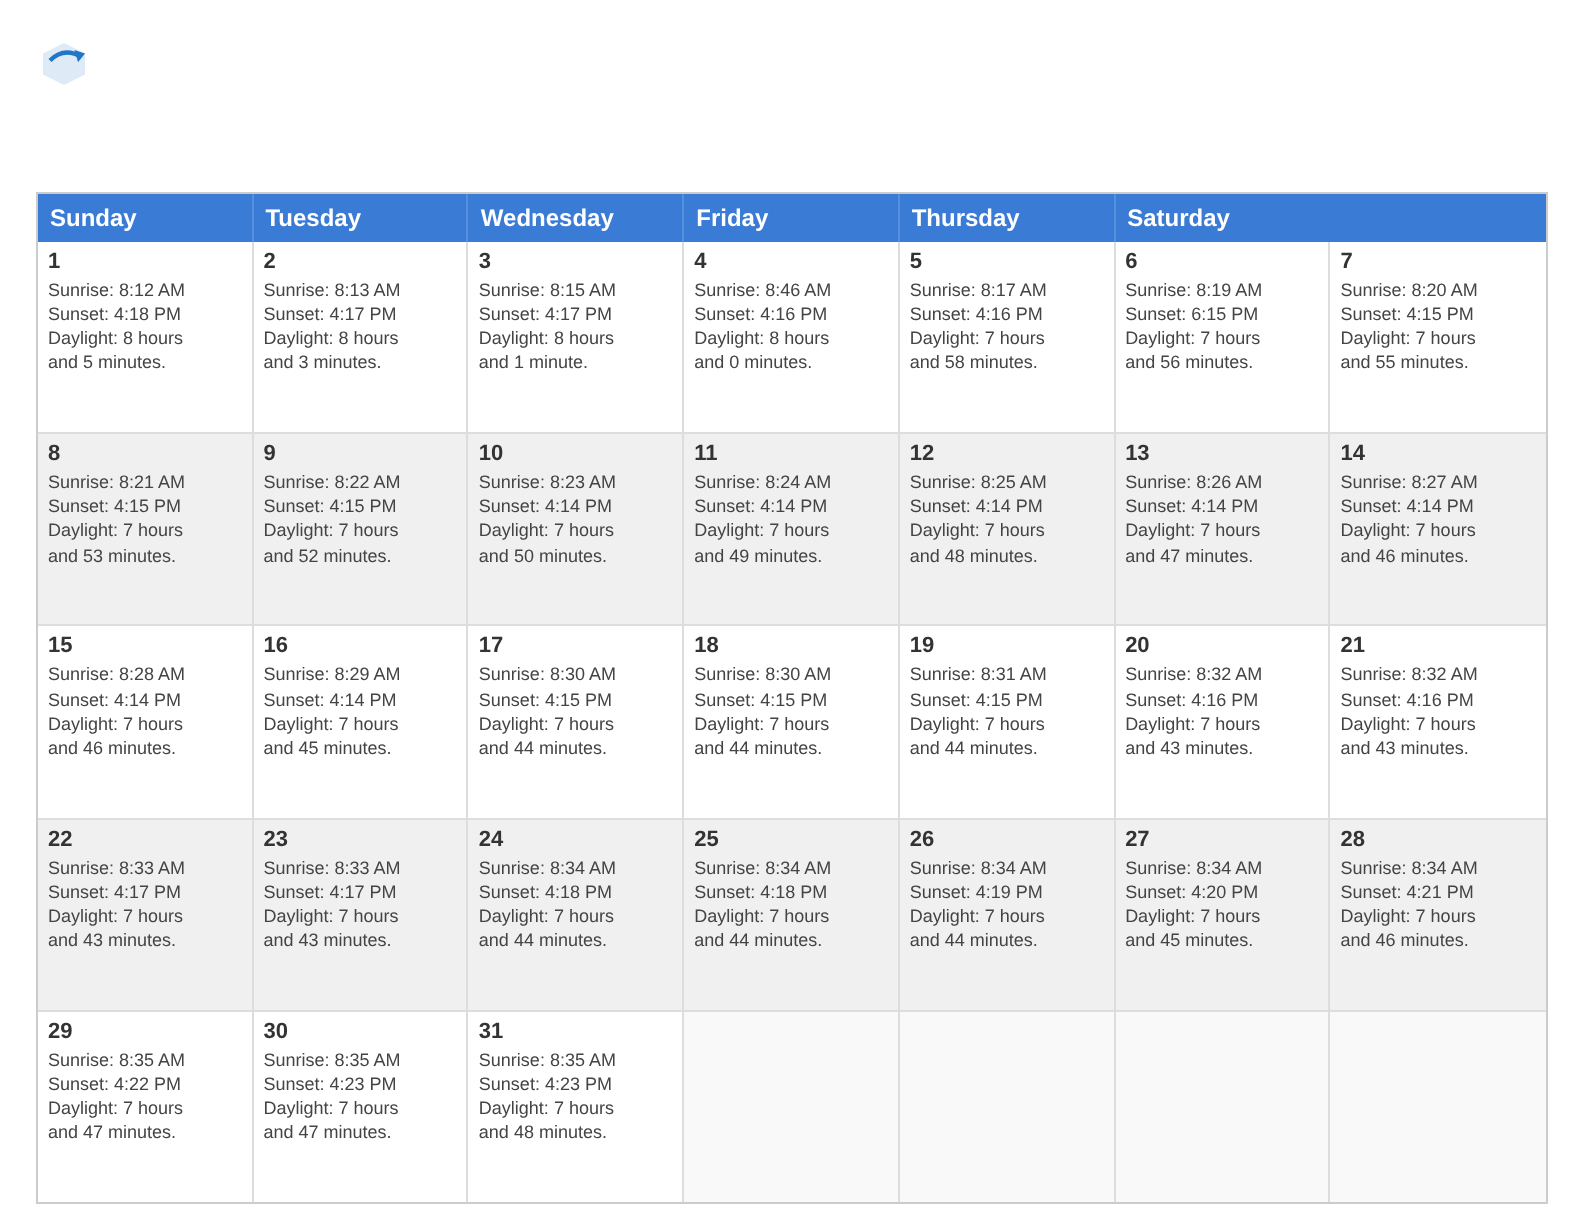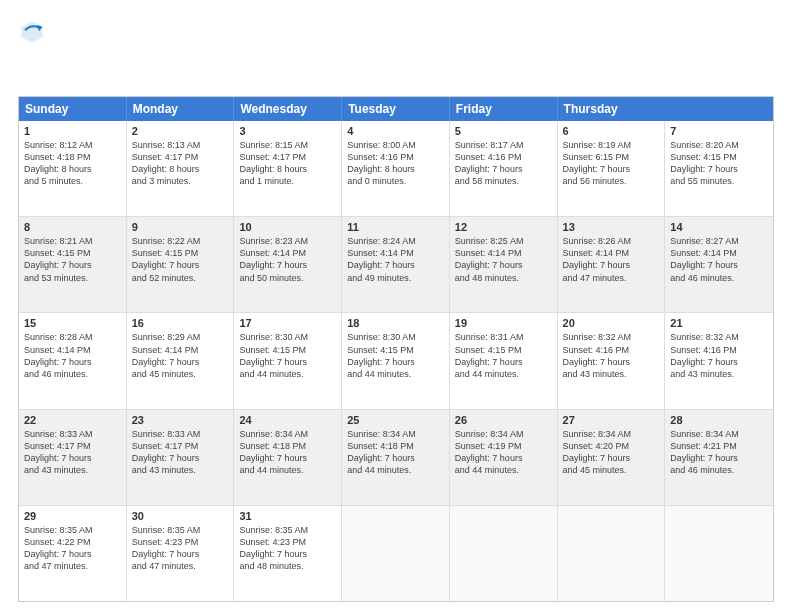--- a/index.html
+++ b/index.html
@@ -132,25 +132,25 @@
     </div>
     <div class="title-area">
       <div class="month-title"></div>
       <div class="location"></div>
     </div>
   </div>
 
   <div class="calendar">
     <div class="cal-header">
     <div class="cal-header-cell">Sunday</div>
-        <div class="cal-header-cell">Monday</div>
+        <div class="cal-header-cell">Tuesday</div>
         <div class="cal-header-cell">Wednesday</div>
-        <div class="cal-header-cell">Tuesday</div>
         <div class="cal-header-cell">Friday</div>
         <div class="cal-header-cell">Thursday</div>
+        <div class="cal-header-cell">Saturday</div>
       </div>
     <div class="cal-body">
     <div class="cal-row">
           <div class="cal-cell">
             <span class="day-num">1</span>
             <div class="cell-text" style="white-space: pre-line;">Sunrise: 8:12 AM
 Sunset: 4:18 PM
 Daylight: 8 hours
 and 5 minutes.</div>
           </div>
@@ -163,21 +163,21 @@
           </div>
           <div class="cal-cell">
             <span class="day-num">3</span>
             <div class="cell-text" style="white-space: pre-line;">Sunrise: 8:15 AM
 Sunset: 4:17 PM
 Daylight: 8 hours
 and 1 minute.</div>
           </div>
           <div class="cal-cell">
             <span class="day-num">4</span>
-            <div class="cell-text" style="white-space: pre-line;">Sunrise: 8:00 AM
+            <div class="cell-text" style="white-space: pre-line;">Sunrise: 8:46 AM
 Sunset: 4:16 PM
 Daylight: 8 hours
 and 0 minutes.</div>
           </div>
           <div class="cal-cell">
             <span class="day-num">5</span>
             <div class="cell-text" style="white-space: pre-line;">Sunrise: 8:17 AM
 Sunset: 4:16 PM
 Daylight: 7 hours
 and 58 minutes.</div>

